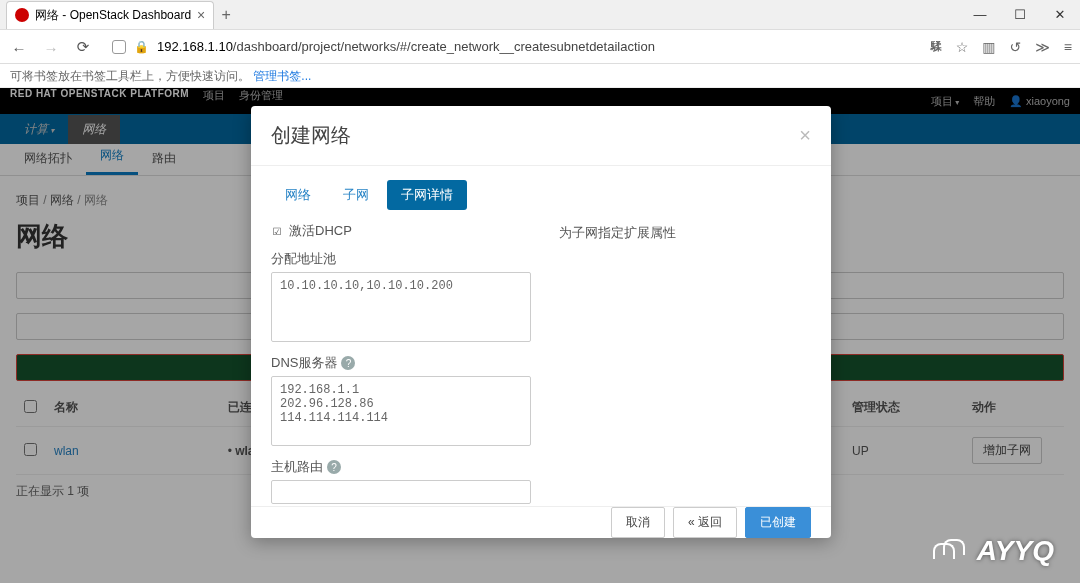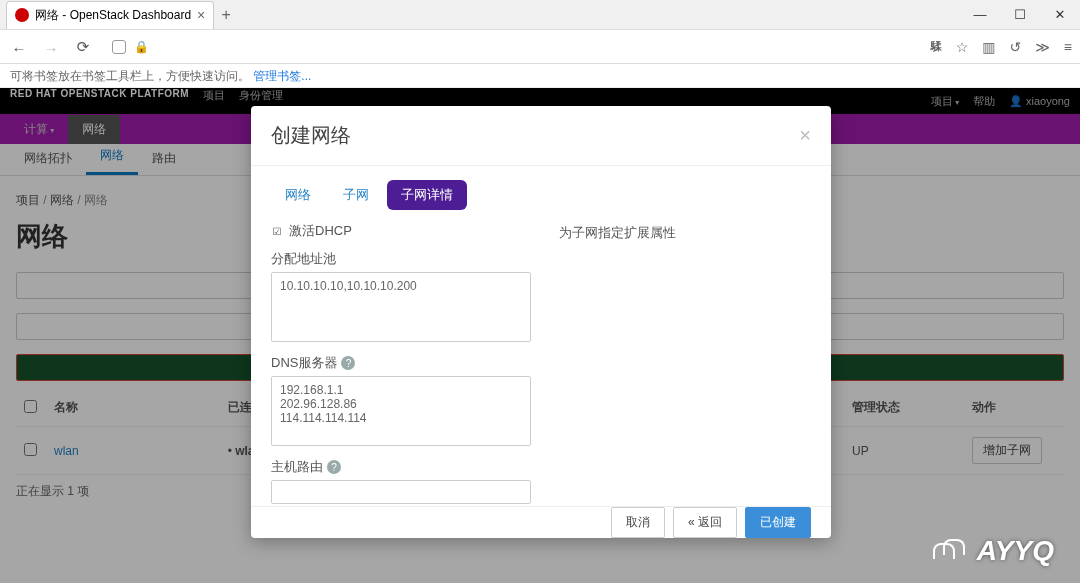--- a/index.html
+++ b/index.html
@@ -23,21 +23,21 @@
 .addr-right { display:flex; gap:14px; align-items:center; color:#666; font-size:14px; }
 .addr-right .ext { font-size:11px; font-weight:bold; }
 .bookmark-hint { height:24px; font-size:12px; color:#666; padding:4px 10px; border-bottom:1px solid #eee; }
 .bookmark-hint a { color:#1f7ae0; text-decoration:none; }
 
 .os-top { height:26px; background:#000; color:#bbb; display:flex; font-size:11px; padding:0 10px; }
 .brand { color:#fff; font-weight:bold; letter-spacing:0.5px; font-size:10px; margin-right:14px; }
 .top-link { margin-right:14px; color:#bbb; }
 .top-right { margin-left:auto; display:flex; align-items:center; gap:14px; }
 .caret-sm::after { content:" ▾"; font-size:8px; }
-.os-sub { height:30px; background:#a21caf; display:flex; align-items:center; padding:0 10px; }
+.os-sub { height:30px; background:#0369a1; display:flex; align-items:center; padding:0 10px;font-style:italic; }
 .sub-item { color:#ccc; font-size:12px; padding:6px 14px; }
 .sub-item.active { background:#555; color:#fff; }
 .os-tabs { height:32px; border-bottom:1px solid #ddd; display:flex; align-items:flex-end; padding:0 10px; }
 .os-tab { padding:8px 14px; font-size:12px; color:#555; }
 .os-tab.active { color:#0a7cc4; border-bottom:3px solid #0a7cc4; }
 .content { padding:10px 16px; }
 .crumbs { font-size:12px; color:#888; margin:6px 0 10px; }
 .crumbs a { color:#555; text-decoration:none; }
 .page-h1 { font-size:26px; color:#333; margin-bottom:18px; }
 .toolbar { display:flex; justify-content:flex-end; gap:14px; margin-bottom:8px;flex-direction:column; }
@@ -49,29 +49,29 @@
 .displaying { font-size:12px; color:#666; margin-top:8px; }
 
 .overlay { position:absolute; left:0; right:0; top:88px; bottom:0; background:rgba(0,0,0,0.35); }
 .modal { position:absolute; left:251px; top:106px; width:580px; background:#fff; border-radius:4px; box-shadow:0 4px 18px rgba(0,0,0,0.3); }
 .modal-head { padding:16px 20px; border-bottom:1px solid #eee; display:flex; align-items:center; }
 .modal-title { font-size:20px; color:#444; }
 .modal-close { margin-left:auto; color:#bbb; font-size:20px; }
 .modal-body { max-height:340px; overflow-y:scroll; padding:14px 20px 20px; }
 .modal-tabs { display:flex; gap:4px; margin-bottom:12px; }
 .mtab { padding:6px 14px; font-size:13px; color:#2884c6; border-radius:3px; }
-.mtab.active { background:#4c1d95; color:#fff;border-radius:6px; }
+.mtab.active { background:#0369a1; color:#fff; }
 .form-row { display:flex; gap:28px; }
 .left-col { width:260px; }
 .right-col { flex:1; font-size:13px; color:#555; padding-top:2px; }
 .chk-row { display:flex; align-items:center; gap:6px; font-size:13px; color:#555; margin-bottom:10px; }
 .chk { width:12px; height:12px; display:inline-flex; align-items:center; justify-content:center; color:#555; font-size:10px; }
 .lbl { font-size:13px; color:#555; margin:4px 0; display:flex; align-items:center; gap:4px; }
 .help { width:14px; height:14px; border-radius:50%; background:#9aa; color:#fff; font-size:10px; display:inline-flex; align-items:center; justify-content:center; }
-.ta { width:100%; min-height:70px; border:1px solid #ccc; border-radius:2px; padding:6px 8px; font-size:12px; color:#666; resize:none; margin-bottom:12px; font-family:Liberation Sans, sans-serif; white-space:pre-line; }
+.ta { width:100%; min-height:70px; border:1px solid #ccc; border-radius:2px; padding:6px 8px; font-size:12px; color:#666; resize:none; margin-bottom:12px; font-family:Liberation Mono, monospace; white-space:pre-line; }
 .ta.small { min-height:24px; }
 .modal-foot { padding:0 20px; border-top:1px solid #eee; display:flex; justify-content:flex-end; gap:8px; }
 .btn.primary { background:#3a8fd8; color:#fff; border-color:#3a8fd8; padding:6px 14px;font-family:Liberation Mono, monospace; }
 .btn.lg { padding:6px 14px; }
 
 .modal-body::-webkit-scrollbar { width:14px; }
 .modal-body::-webkit-scrollbar-track { background:#f4f4f4; }
 .modal-body::-webkit-scrollbar-thumb { background:#ccc; }
 
 .watermark { position:absolute; right:26px; bottom:16px; display:flex; align-items:center; gap:10px; color:#fff; font-size:28px; font-style:italic; font-weight:bold; text-shadow:0 0 4px rgba(0,0,0,0.5); }
@@ -97,20 +97,21 @@
   </div>
 </div>
 
 <div class="addr-bar">
   <span class="nav-btn">←</span>
   <span class="nav-btn dim">→</span>
   <span class="nav-btn">⟳</span>
   <div class="url-box">
     <span class="shield"></span>
     <span class="lock">🔒</span>
+    <span class="url-text"><span class="url-host">192.168.1.10</span><span>/dashboard/project/networks/#/create_network__createsubnetdetailaction</span></span>
   </div>
   <div class="addr-right">
     <span class="ext">騥</span>
     <span>☆</span>
     <span>▥</span>
     <span>↺</span>
     <span>≫</span>
     <span>≡</span>
   </div>
 </div>

